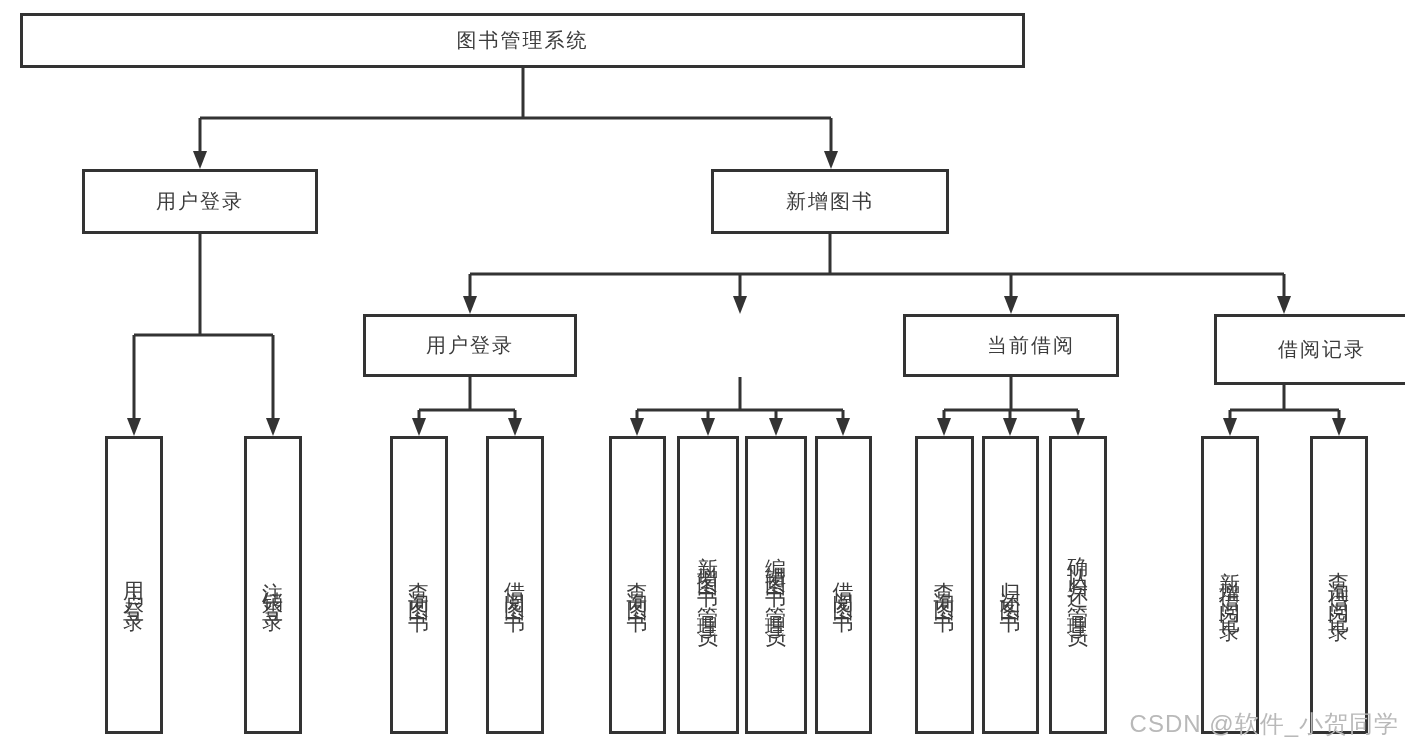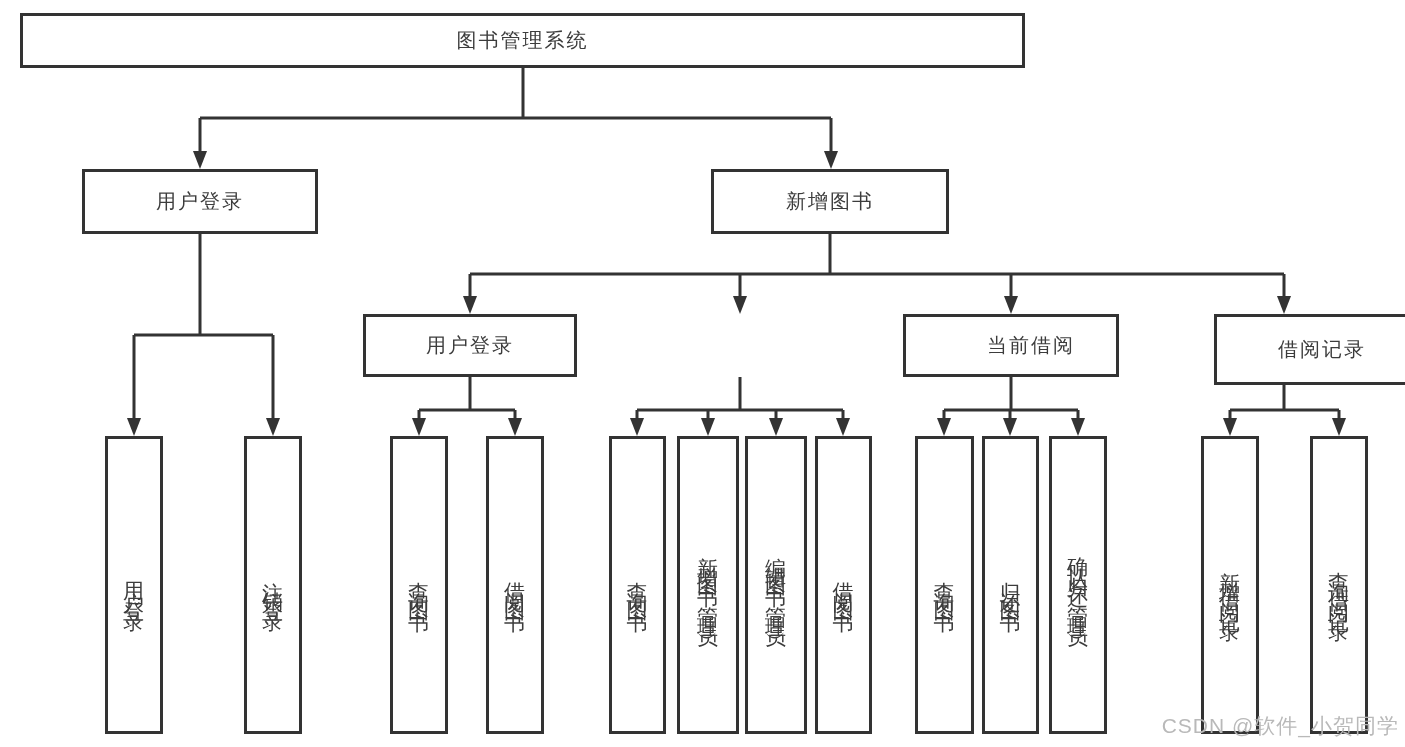--- a/index.html
+++ b/index.html
@@ -52,21 +52,21 @@
     text-orientation: mixed;
     font-size: 21px;
     line-height: 1;
     letter-spacing: 10px;
     white-space: nowrap;
   }
   .watermark {
     position: absolute;
     right: 6px;
     bottom: 7px;
-    font-size: 21px;
+    font-size: 24px;
     letter-spacing: 1px;
     color: #b9b9b9;
     z-index: 10;
     white-space: nowrap;
   }
 </style>
 </head>
 <body>
 
 <div class="canvas">

